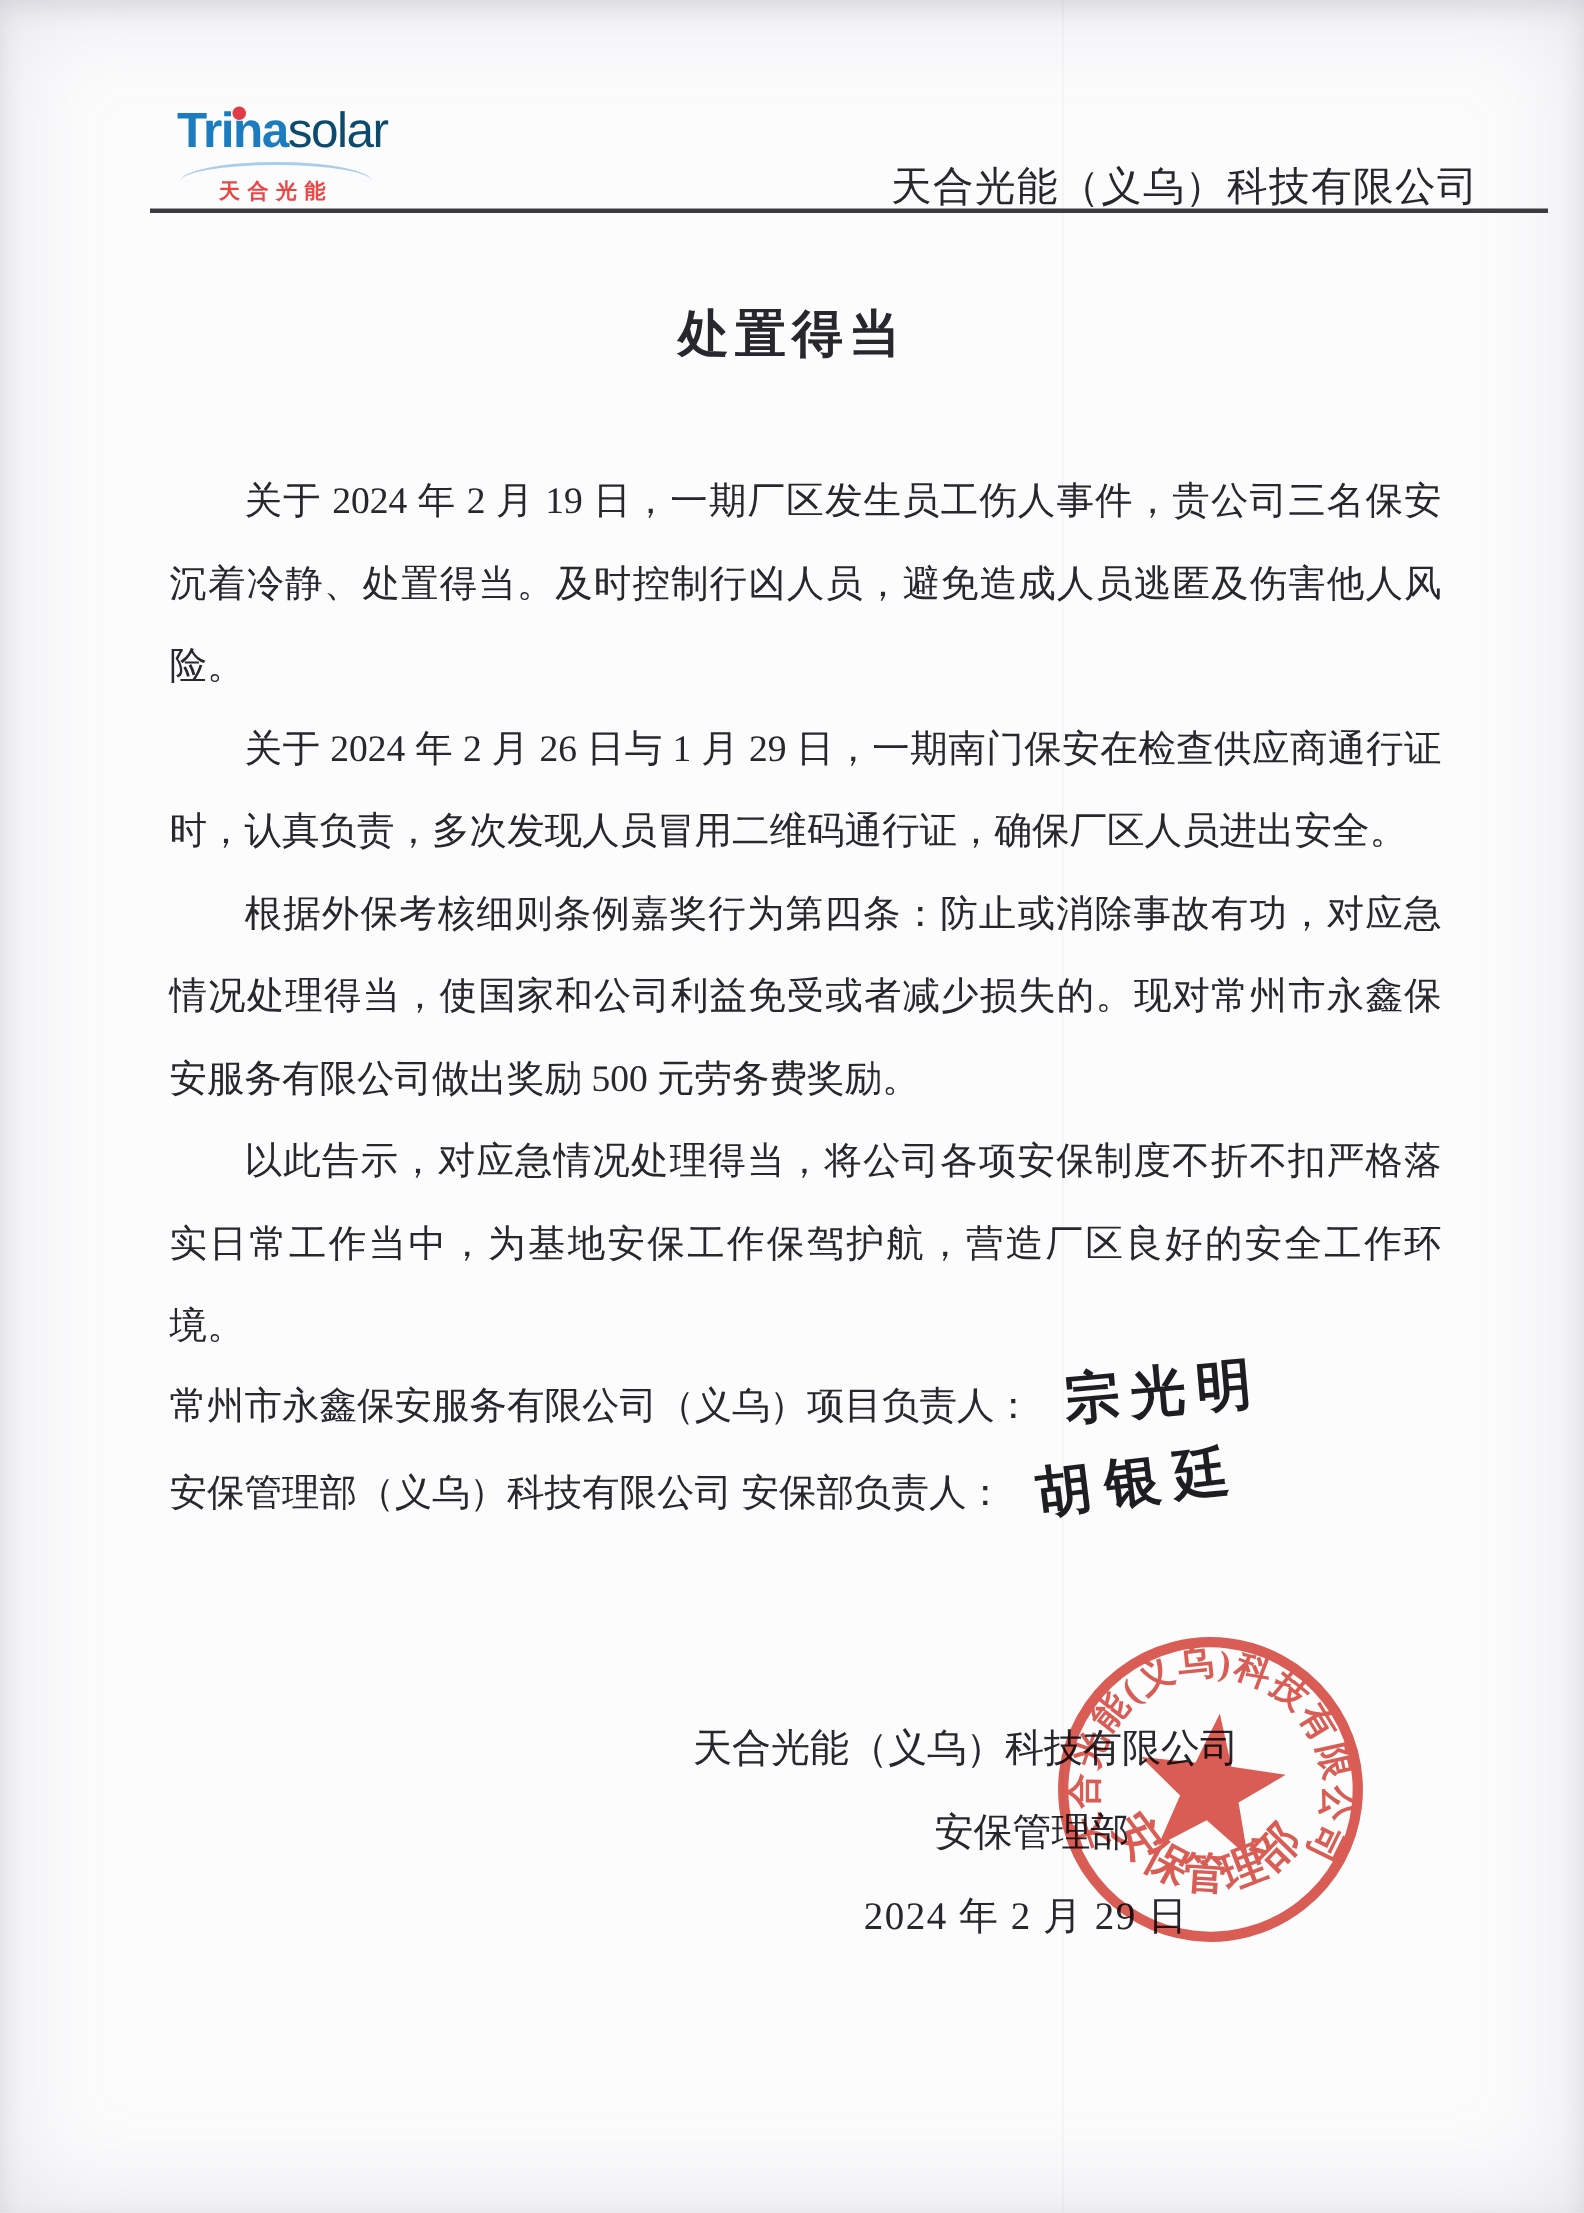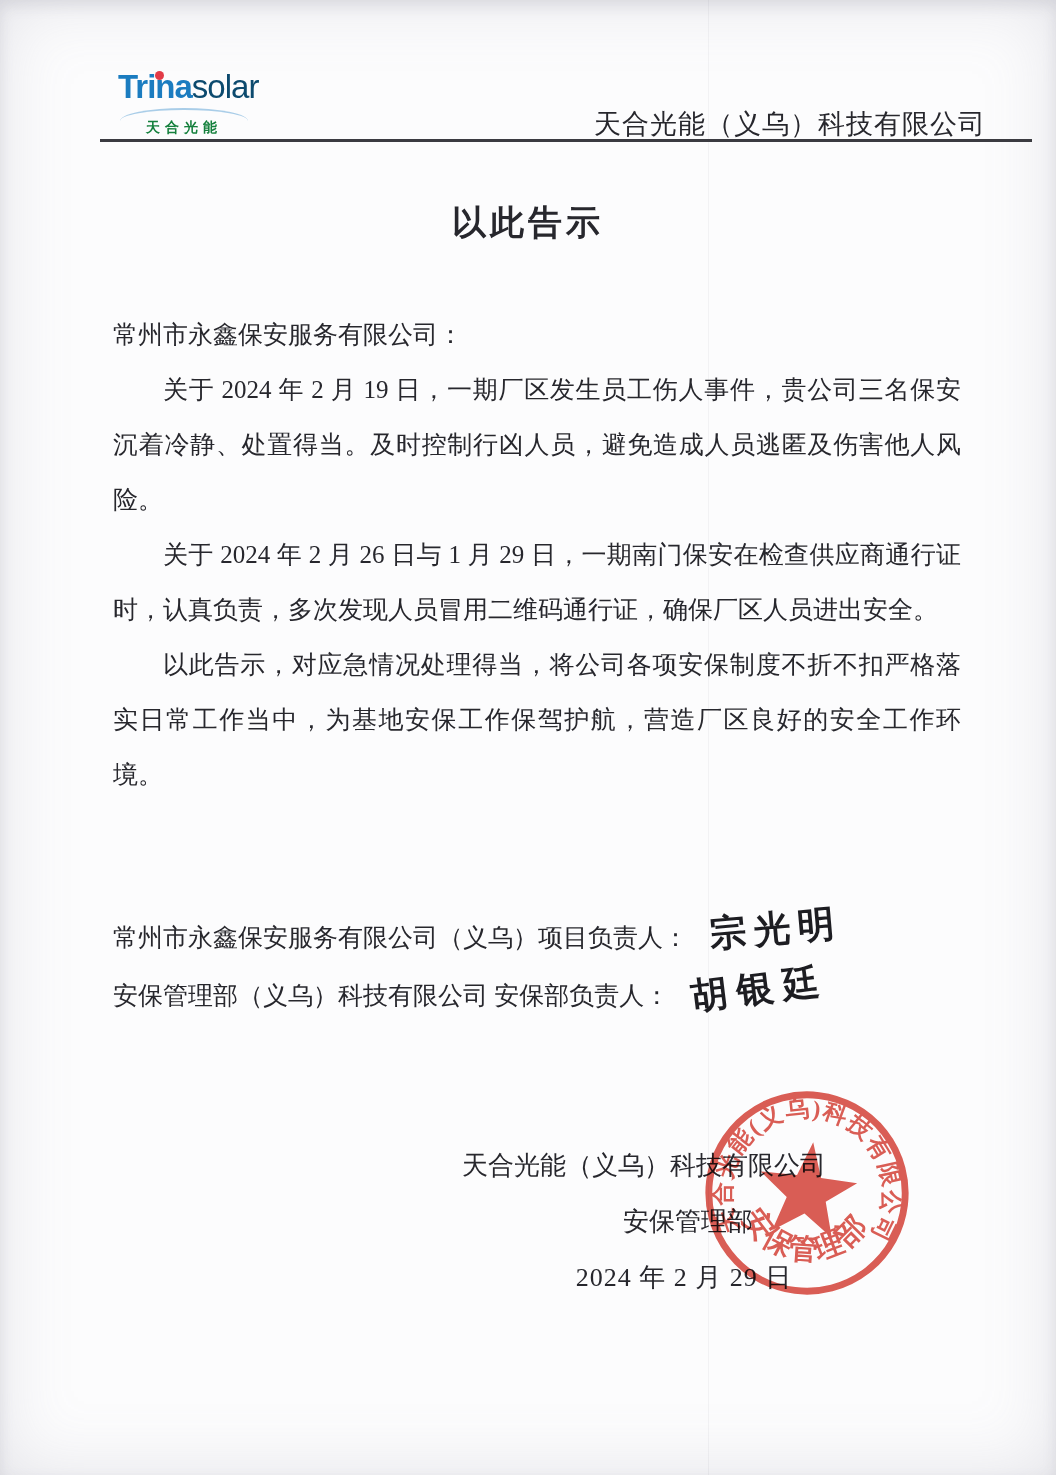--- a/index.html
+++ b/index.html
@@ -19,21 +19,21 @@
     background: rgba(90,90,110,0.06);
   }
   
   .logo { position: absolute; left: 118px; top: 70px; width: 140px; }
   .logo-word { position: relative; font-family: "Liberation Sans", "DejaVu Sans", sans-serif; font-size: 33px; line-height: 34px; letter-spacing: -1px; }
   .logo-bold { font-weight: bold; color: #1b7cc0; }
   .logo-light { font-weight: normal; color: #0c4a6e; }
   .logo-dot { position: absolute; left: 37px; top: 1px; width: 9px; height: 9px; border-radius: 50%; background: #e23a47; }
   .logo-tagline { margin-top: 4px; text-align: center; width: 132px; }
   .logo-swoosh { width: 128px; height: 11px; margin: 0 auto; border-top: 2px solid #a9cde8; border-radius: 50% 50% 0 0 / 100% 100% 0 0; }
-  .logo-cn { font-family: "Liberation Sans", "DejaVu Sans", sans-serif; font-size: 14px; letter-spacing: 5px; color: #15803d; font-weight: bold; margin-top: -2px; }
+  .logo-cn { font-family: "Liberation Sans", "DejaVu Sans", sans-serif; font-size: 14px; letter-spacing: 5px; color: #ef4444; font-weight: bold; margin-top: -2px; }
   .header-company { position: absolute; top: 106px; right: 70px; font-size: 27px; letter-spacing: 1px; }
   .header-rule { position: absolute; top: 139px; left: 100px; width: 932px; height: 3px; background: #3b3b41; }
   
   .doc-title { position: absolute; top: 200px; left: 0; width: 1056px; text-align: center; font-size: 34px; font-weight: 600; letter-spacing: 4px; }
   
   .doc-body { position: absolute; top: 307px; left: 113px; width: 848px; font-size: 25px; line-height: 55px; text-align: justify; }
   .doc-body p { margin: 0; }
   .doc-body p.indent { text-indent: 2em; }
   
   .sig-block { position: absolute; top: 905px; left: 113px; width: 860px; font-size: 25px; }
@@ -70,26 +70,26 @@
     </div>
     <div class="logo-tagline">
       <div class="logo-swoosh"></div>
       <div class="logo-cn">天合光能</div>
     </div>
   </div>
 
   <div class="header-company">天合光能（义乌）科技有限公司</div>
   <div class="header-rule"></div>
 
-  <div class="doc-title">以此告示</div>
+  <div class="doc-title">处置得当</div>
 
   <div class="doc-body">
-    <p>常州市永鑫保安服务有限公司：</p>
     <p class="indent">关于 2024 年 2 月 19 日，一期厂区发生员工伤人事件，贵公司三名保安沉着冷静、处置得当。及时控制行凶人员，避免造成人员逃匿及伤害他人风险。</p>
     <p class="indent">关于 2024 年 2 月 26 日与 1 月 29 日，一期南门保安在检查供应商通行证时，认真负责，多次发现人员冒用二维码通行证，确保厂区人员进出安全。</p>
+    <p class="indent">根据外保考核细则条例嘉奖行为第四条：防止或消除事故有功，对应急情况处理得当，使国家和公司利益免受或者减少损失的。现对常州市永鑫保安服务有限公司做出奖励 500 元劳务费奖励。</p>
     <p class="indent">以此告示，对应急情况处理得当，将公司各项安保制度不折不扣严格落实日常工作当中，为基地安保工作保驾护航，营造厂区良好的安全工作环境。</p>
   </div>
 
   <div class="sig-block">
     <div class="sig-line">
       <span>常州市永鑫保安服务有限公司（义乌）项目负责人：</span><span class="handwriting">宗光明</span>
     </div>
     <div class="sig-line">
       <span>安保管理部（义乌）科技有限公司 安保部负责人：</span><span class="handwriting second">胡银廷</span>
     </div>

